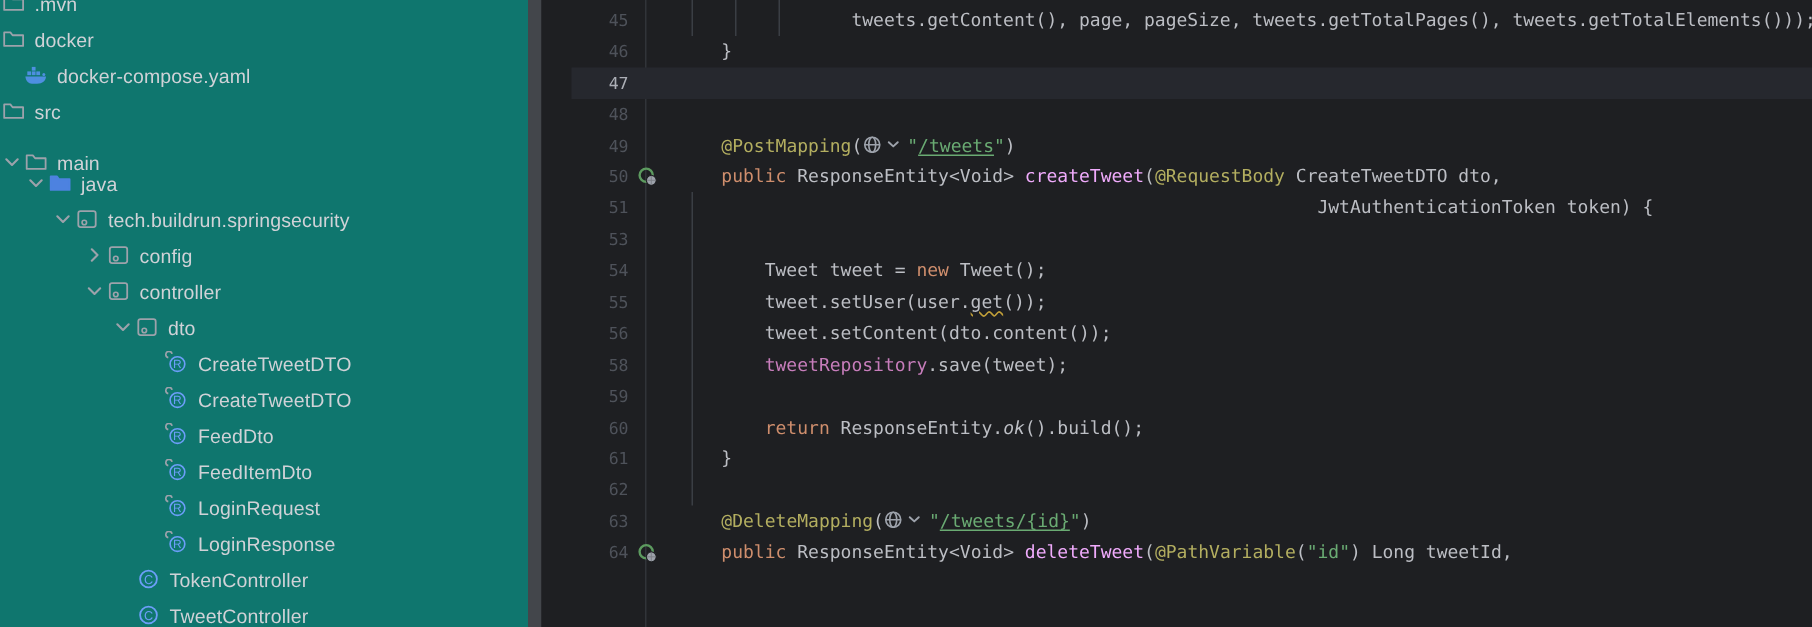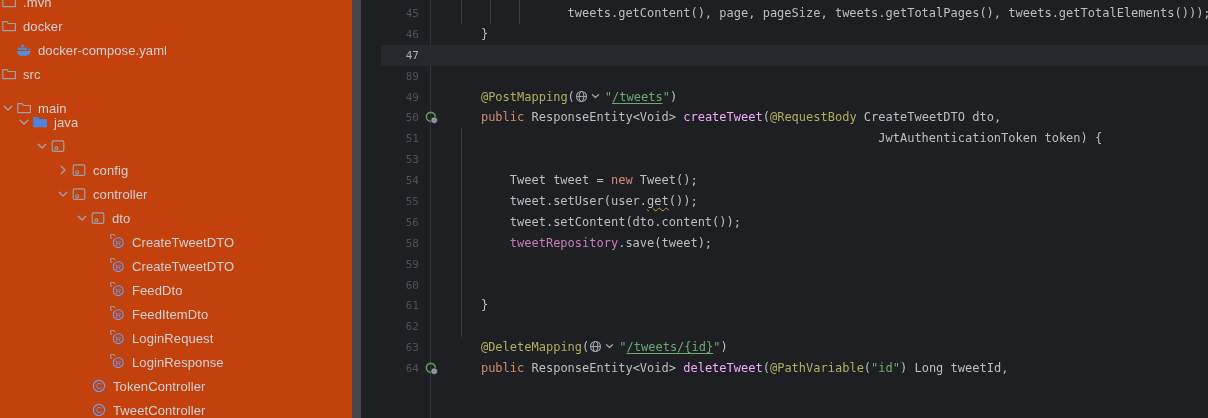--- a/index.html
+++ b/index.html
@@ -1,20 +1,20 @@
 <!DOCTYPE html>
 <html><head>
 <meta charset="utf-8">
 <style>
   html,body{margin:0;padding:0;}
   body{width:1208px;height:418px;overflow:hidden;background:#1E1F22;position:relative;
        font-family:"Liberation Sans",sans-serif;-webkit-font-smoothing:antialiased;}
 
   
-  .tree-panel{position:absolute;left:0;top:0;width:352px;height:418px;overflow:hidden;background:#c2410c;}
+  .tree-panel{position:absolute;left:0;top:0;width:352px;height:418px;overflow:hidden;background:#0f766e;}
   .tree-row{position:absolute;left:0;width:100%;height:24px;display:flex;align-items:center;cursor:default;}
   .chev{width:16px;height:16px;flex:none;display:flex;align-items:center;justify-content:center;}
   .chev.down svg{transform:rotate(90deg);}
   .ticon{width:16px;height:16px;flex:none;margin-right:6px;display:flex;align-items:center;justify-content:center;}
   .tlabel{font-size:13px;color:#D0D2D7;white-space:nowrap;letter-spacing:.1px;}
 
   
   .splitter{position:absolute;left:352px;top:0;width:9px;height:418px;background:#43464B;cursor:col-resize;}
 
   
@@ -116,20 +116,21 @@
         <svg width="16" height="16" viewBox="0 0 16 16">
           <path d="M6.2 4.2 10 8l-3.8 3.8" fill="none" stroke="#9DA2AB" stroke-width="1.4" stroke-linecap="round" stroke-linejoin="round"></path>
         </svg>
       </span>
       <span class="ticon">
         <svg width="16" height="16" viewBox="0 0 16 16">
           <rect x="2.2" y="2.8" width="11.6" height="10.6" rx="1.5" fill="none" stroke="#9DA2AB" stroke-width="1.2"></rect>
           <circle cx="6.2" cy="10.3" r="1.5" fill="none" stroke="#9DA2AB" stroke-width="1.1"></circle>
         </svg>
       </span>
+      <span class="tlabel">tech.buildrun.springsecurity</span>
     </div>
     <div class="tree-row" style="top: 182px;">
       <span class="chev down" style="margin-left: 55px;">
         <svg width="16" height="16" viewBox="0 0 16 16">
           <path d="M6.2 4.2 10 8l-3.8 3.8" fill="none" stroke="#9DA2AB" stroke-width="1.4" stroke-linecap="round" stroke-linejoin="round"></path>
         </svg>
       </span>
       <span class="ticon">
         <svg width="16" height="16" viewBox="0 0 16 16">
           <rect x="2.2" y="2.8" width="11.6" height="10.6" rx="1.5" fill="none" stroke="#9DA2AB" stroke-width="1.2"></rect>
@@ -264,21 +265,21 @@
         <span class="lnum">46</span>
         <span class="gslot"></span>
         <span class="codetext">    <span class="c-d">}</span></span>
       </div>
       <div class="crow active">
         <span class="lnum">47</span>
         <span class="gslot"></span>
         <span class="codetext"></span>
       </div>
       <div class="crow">
-        <span class="lnum">89</span>
+        <span class="lnum">48</span>
         <span class="gslot"></span>
         <span class="codetext"></span>
       </div>
       <div class="crow">
         <span class="lnum">49</span>
         <span class="gslot"></span>
         <span class="codetext">    <span class="c-a">@PostMapping</span><span class="c-d">(</span><span class="inlay"><svg width="30" height="13" viewBox="0 0 30 13">
               <g fill="none" stroke="#9DA2AB" stroke-width="1.1">
                 <circle cx="6.5" cy="6.5" r="5"></circle>
                 <ellipse cx="6.5" cy="6.5" rx="2.3" ry="5"></ellipse>
@@ -329,20 +330,21 @@
         <span class="codetext">        <span class="c-f">tweetRepository</span><span class="c-d">.save(tweet);</span></span>
       </div>
       <div class="crow">
         <span class="lnum">59</span>
         <span class="gslot"></span>
         <span class="codetext"></span>
       </div>
       <div class="crow">
         <span class="lnum">60</span>
         <span class="gslot"></span>
+        <span class="codetext">        <span class="c-k">return</span><span class="c-d"> ResponseEntity.</span><span class="c-i">ok</span><span class="c-d">().build();</span></span>
       </div>
       <div class="crow">
         <span class="lnum">61</span>
         <span class="gslot"></span>
         <span class="codetext">    <span class="c-d">}</span></span>
       </div>
       <div class="crow">
         <span class="lnum">62</span>
         <span class="gslot"></span>
         <span class="codetext"></span>

